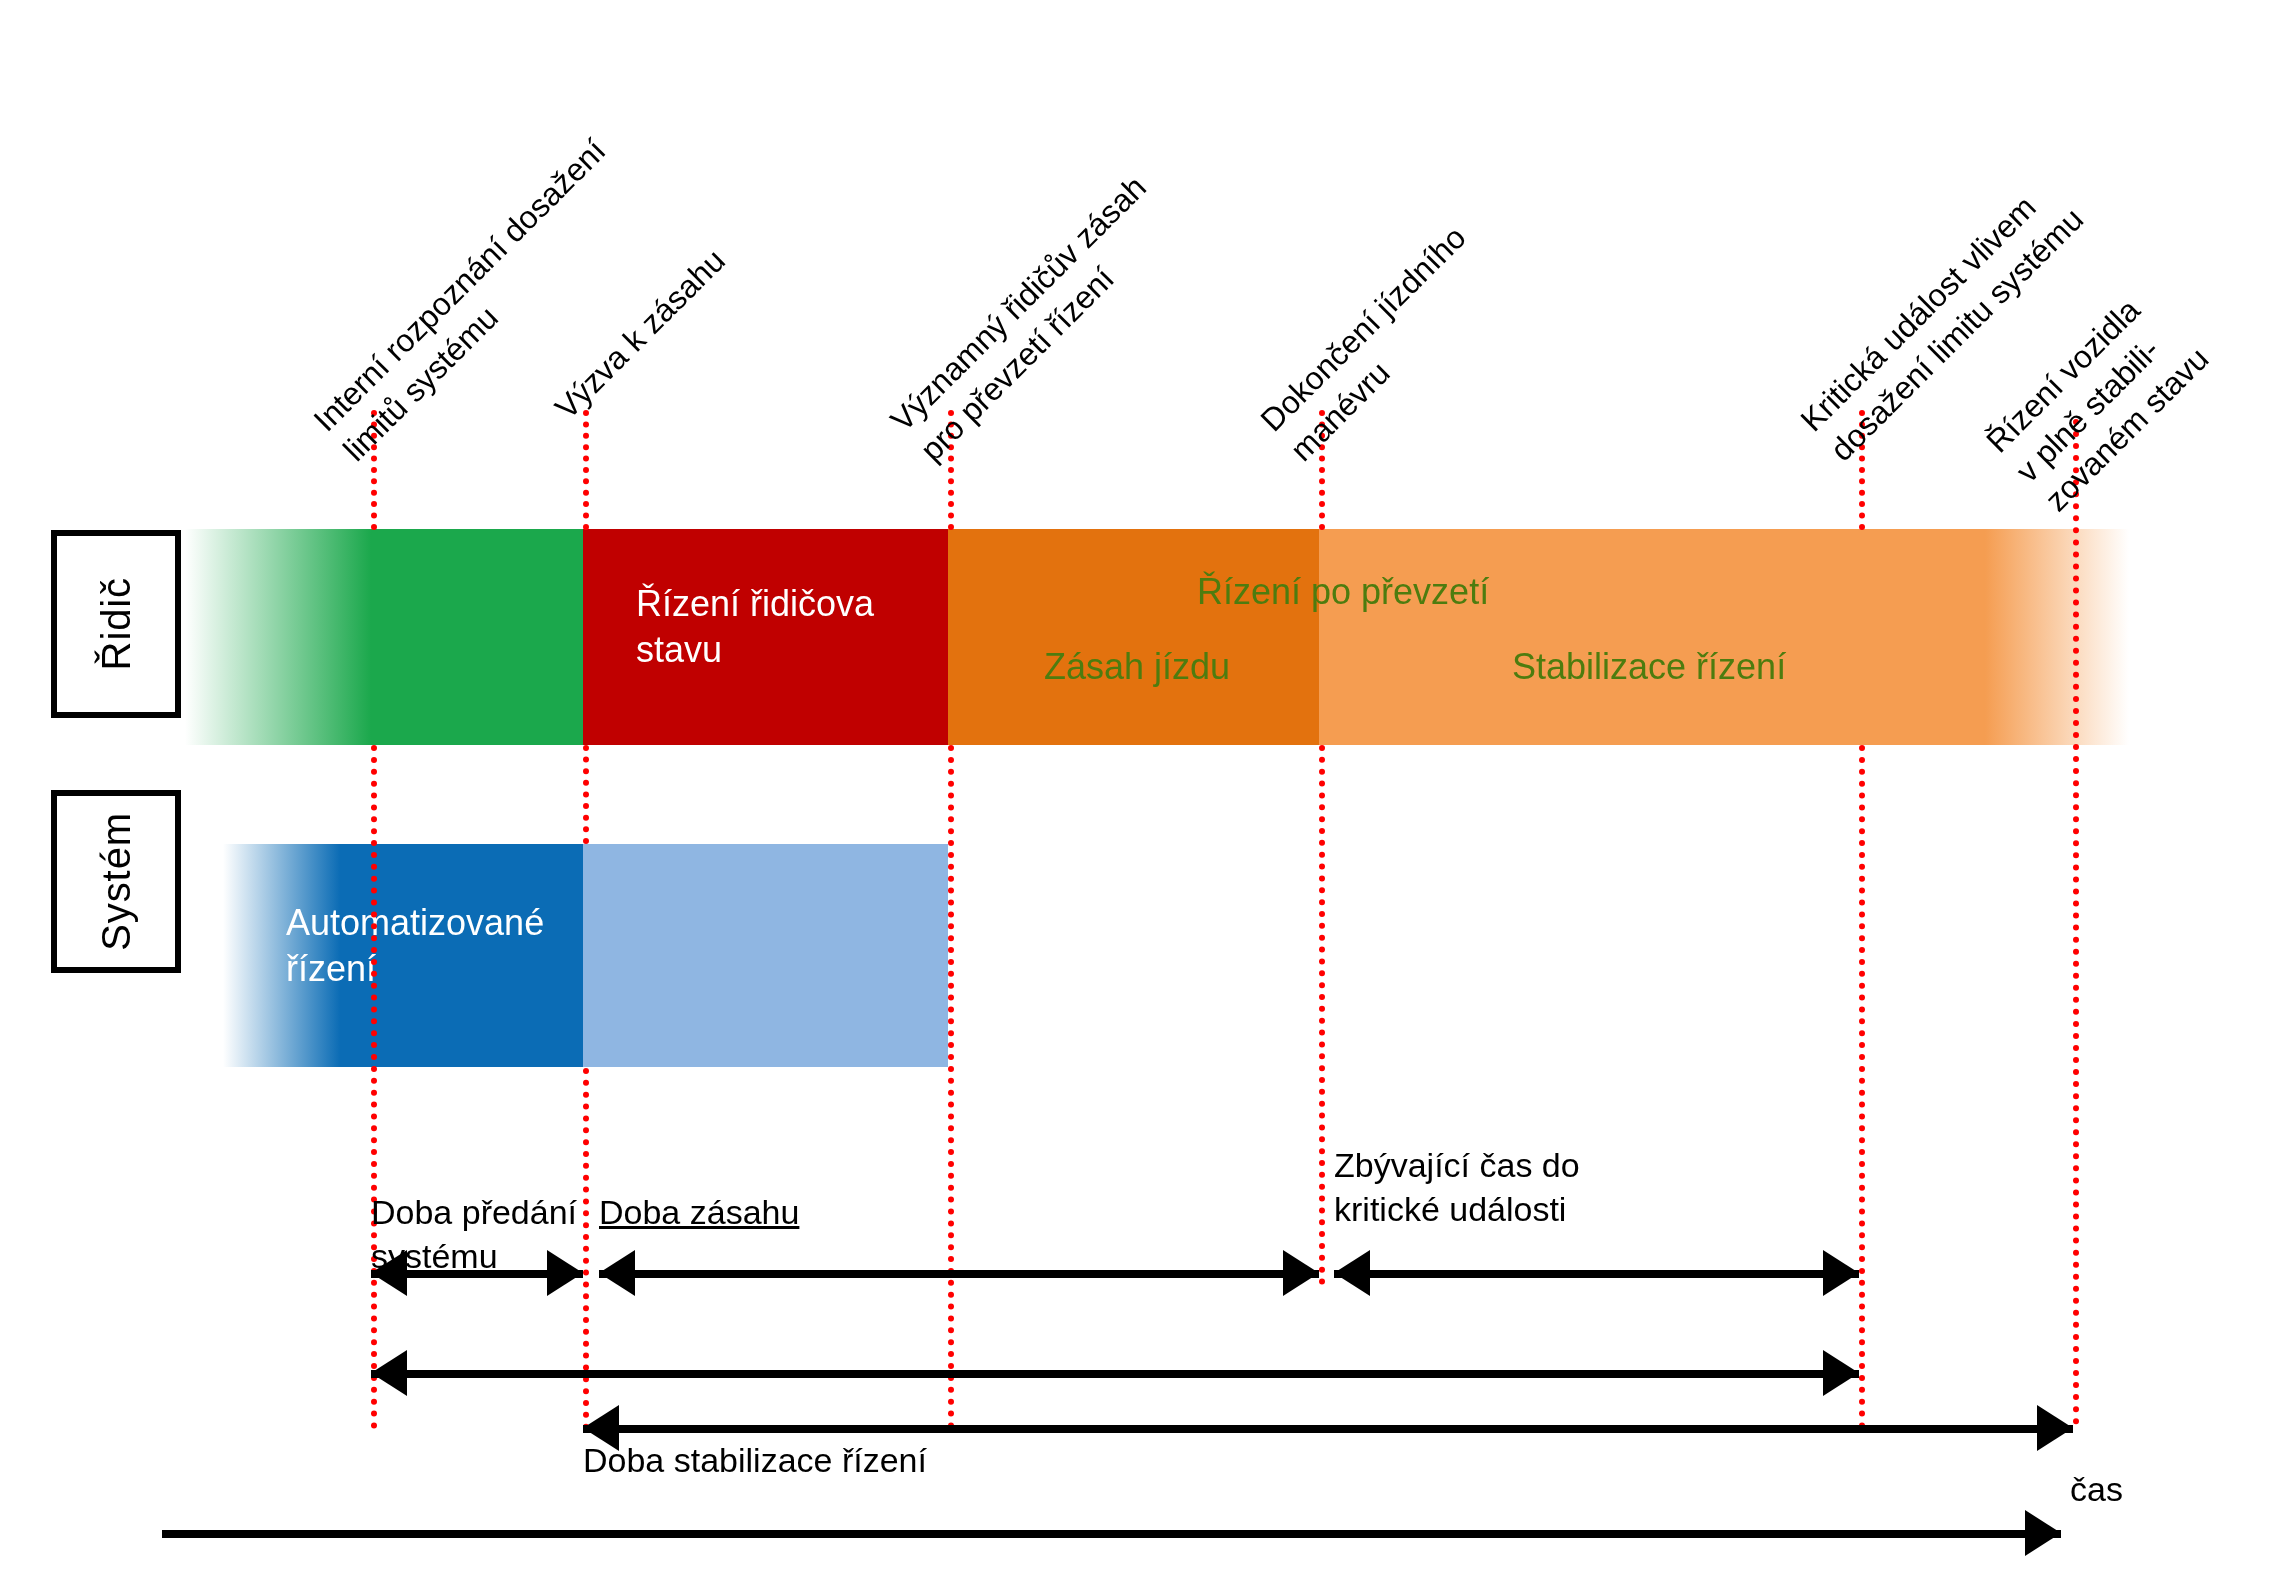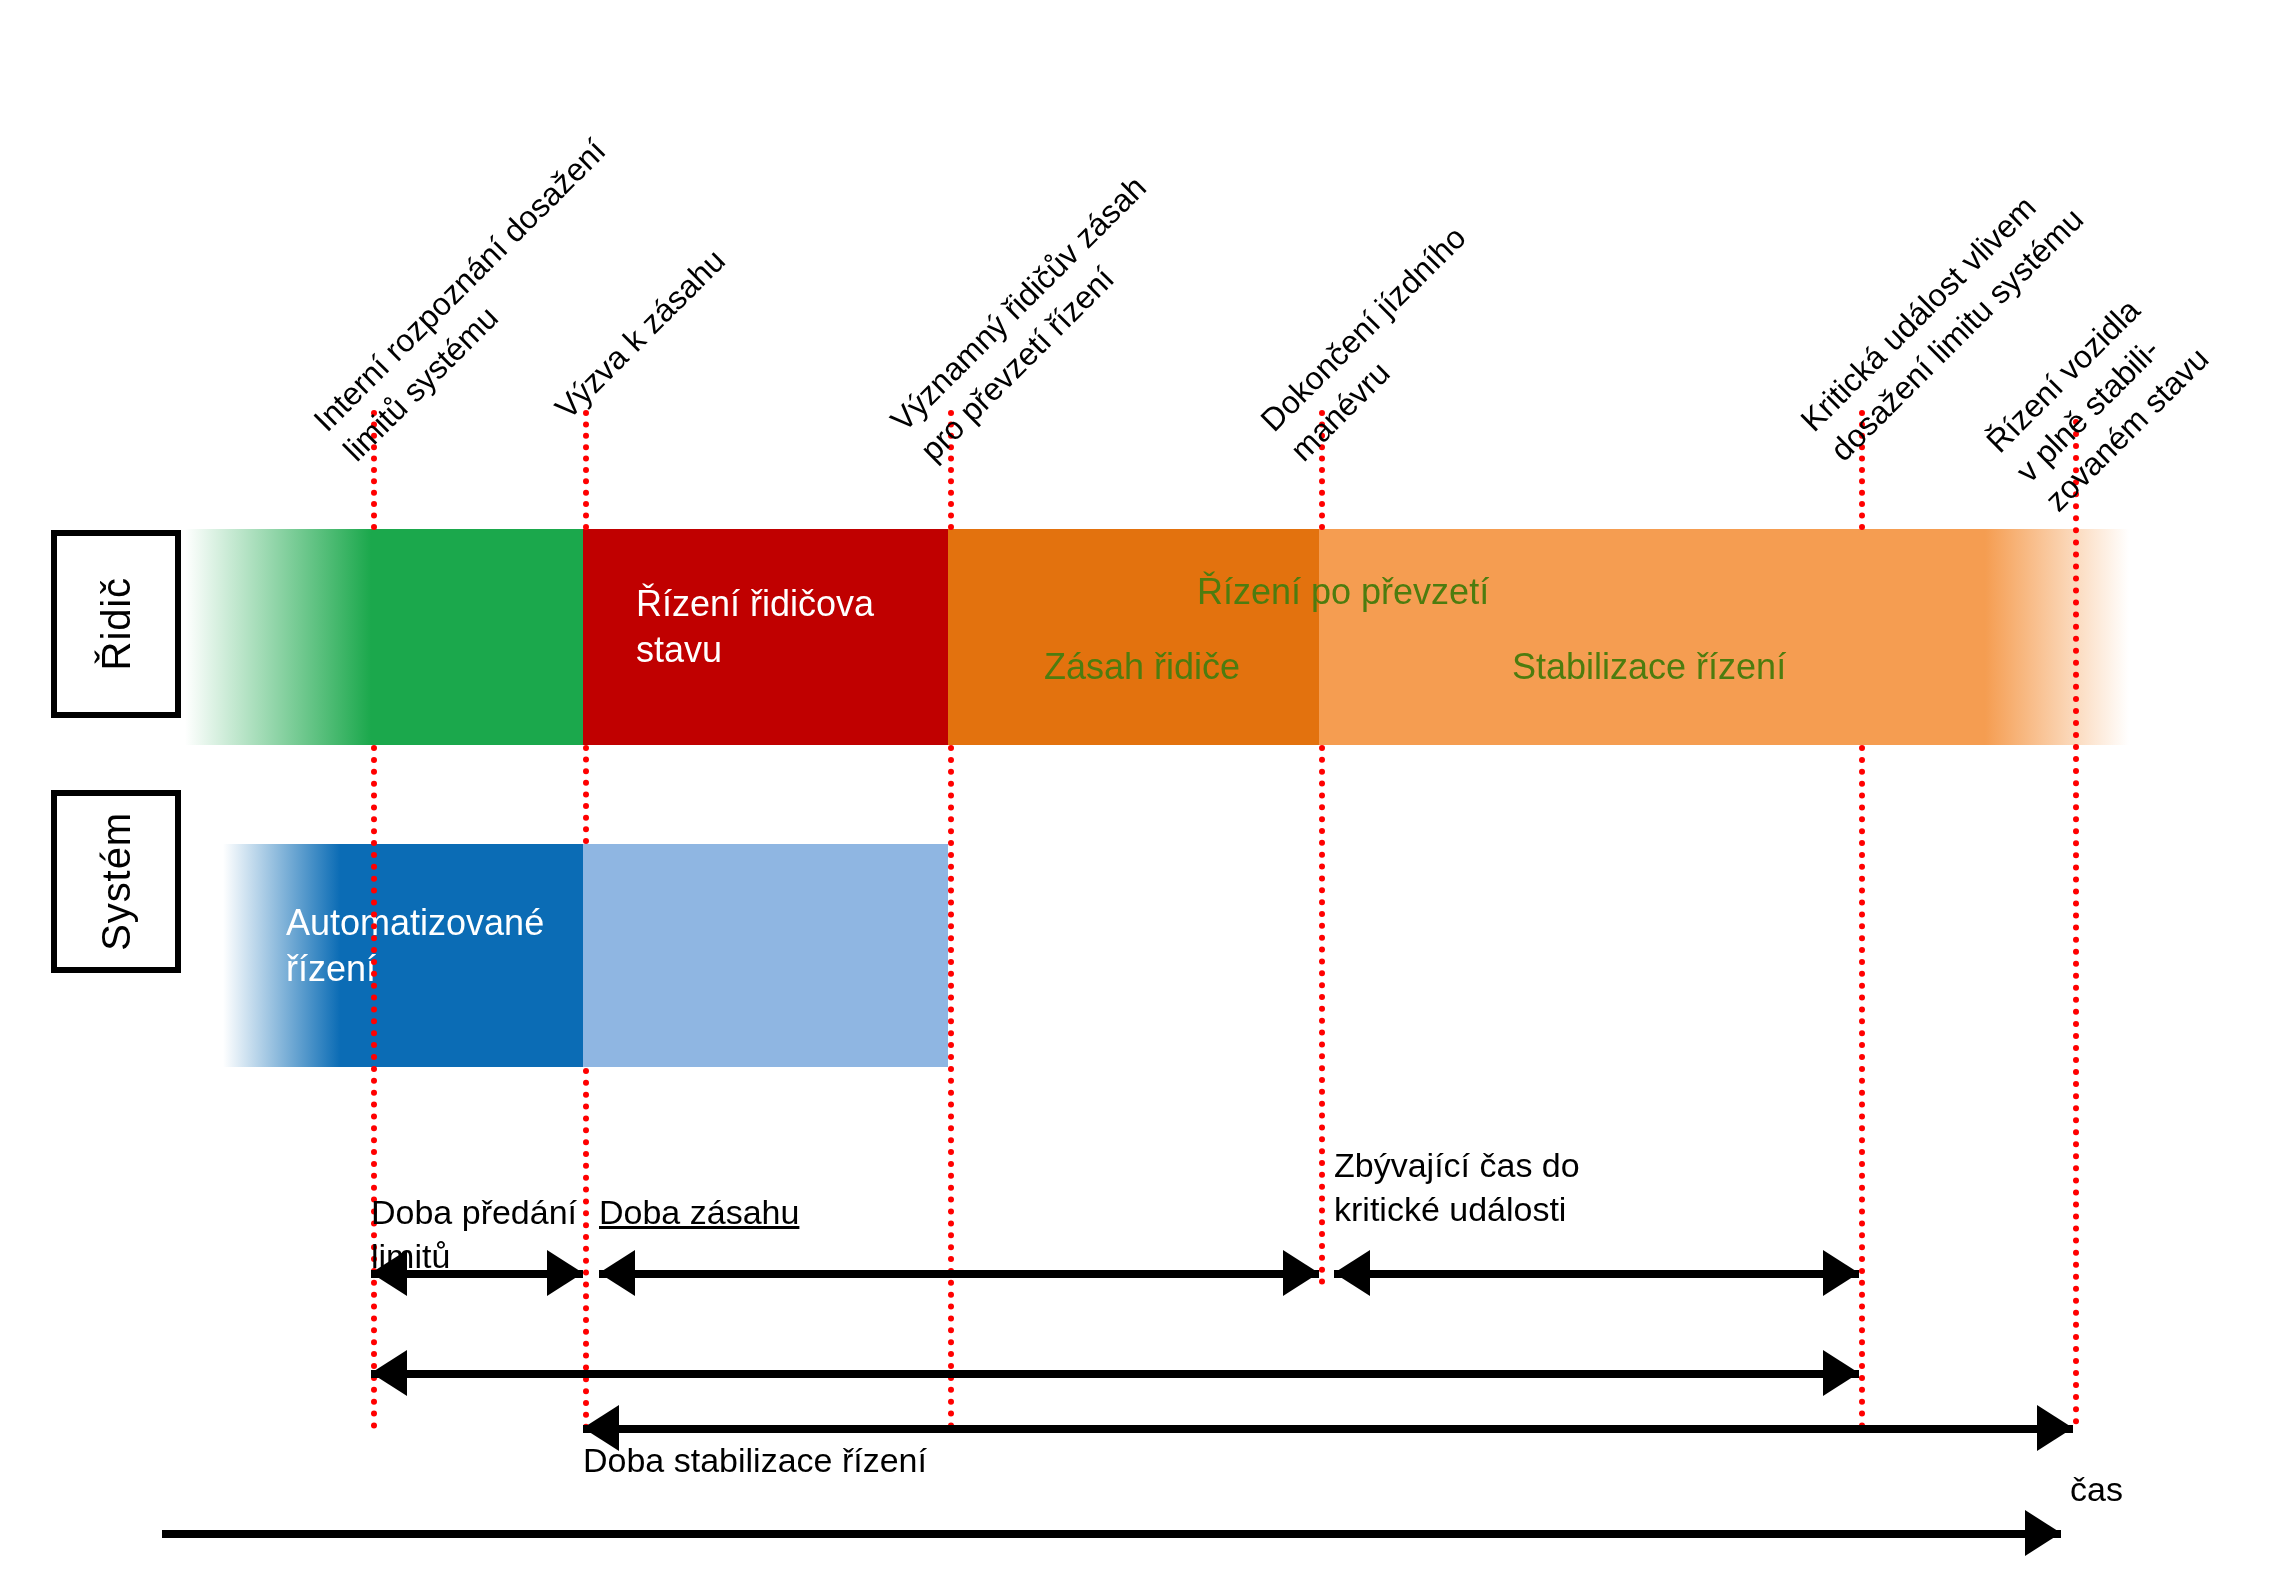--- a/index.html
+++ b/index.html
@@ -57,21 +57,21 @@
 
   <div class="band" style="left:948px;top:529px;width:371px;height:216px;background:#E3720E;"></div>
 
   <div class="band" style="left:1319px;top:529px;width:666px;height:216px;background:#F59D51;"></div>
   <div class="band" style="left:1985px;top:529px;width:144px;height:216px;
               background:linear-gradient(to right,#F59D51 0%,#ffffff 100%);"></div>
 
   <div class="bandlabel white" style="left:636px;top:581px;width:324px;">Řízení řidičova
 stavu</div>
   <div class="bandlabel dark" style="left:1197px;top:569px;width:360px;">Řízení po převzetí</div>
-  <div class="bandlabel dark" style="left:1044px;top:644px;width:270px;">Zásah řidiče</div>
+  <div class="bandlabel dark" style="left:1044px;top:644px;width:270px;">Zásah jízdu</div>
   <div class="bandlabel dark" style="left:1512px;top:644px;width:342px;">Stabilizace řízení</div>
 
   <div class="band" style="left:223px;top:844px;width:117px;height:223px;
               background:linear-gradient(to right,#ffffff 0%,#0B6CB5 100%);"></div>
   <div class="band" style="left:340px;top:844px;width:243px;height:223px;background:#0B6CB5;"></div>
   <div class="band" style="left:583px;top:844px;width:365px;height:223px;background:#8FB6E2;"></div>
 
   <div class="bandlabel white" style="left:286px;top:900px;width:297px;">Automatizované
 řízení</div>
 
@@ -99,21 +99,21 @@
   <div class="toplabel" style="left:941px;top:387px;width:504px;">Významný řidičův zásah
 pro převzetí řízení</div>
   <div class="toplabel" style="left:1311px;top:387px;width:504px;">Dokončení jízdního
 manévru</div>
   <div class="toplabel" style="left:1851px;top:387px;width:540px;">Kritická událost vlivem
 dosažení limitu systému</div>
   <div class="toplabel" style="left:2066px;top:396px;width:540px;">Řízení vozidla
 v plně stabili-
 zovaném stavu</div>
 
-  <div class="mlabel" style="left:371px;top:1190px;width:212px;">Doba předání limitů</div>
+  <div class="mlabel" style="left:371px;top:1190px;width:212px;">Doba předání systému</div>
   <div class="arrow" style="left:371px;top:1270px;width:212px;"></div>
   <div class="arrowhead ah-left" style="left:371px;top:1250px;"></div>
   <div class="arrowhead ah-right" style="left:547px;top:1250px;"></div>
 
   <div class="mlabel" style="left:599px;top:1190px;width:720px;text-decoration:underline;">Doba zásahu</div>
   <div class="arrow" style="left:599px;top:1270px;width:720px;"></div>
   <div class="arrowhead ah-left" style="left:599px;top:1250px;"></div>
   <div class="arrowhead ah-right" style="left:1283px;top:1250px;"></div>
 
   <div class="mlabel" style="left:1334px;top:1143px;width:525px;">Zbývající čas do

